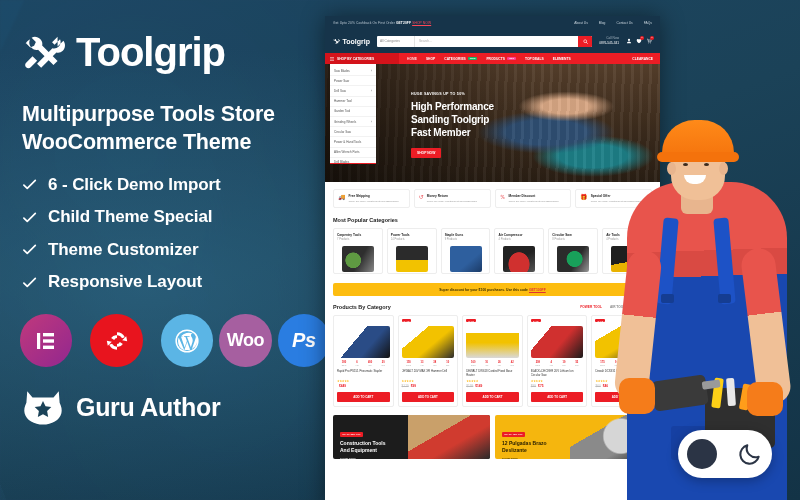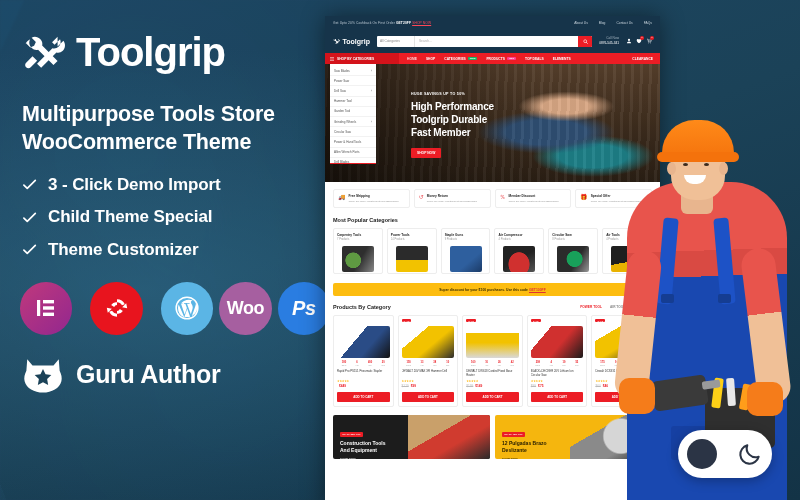--- a/index.html
+++ b/index.html
@@ -236,33 +236,39 @@
     <div class="headline">
       <div>Multipurpose Tools Store</div>
       <div>WooCommerce Theme</div>
     </div>
 
     <ul class="features">
       <li class="feature">
         <svg class="tick" viewBox="0 0 16 16">
             <path d="M2 8.6l3.6 3.6L14.2 3.6" stroke="#fff" stroke-width="1.8" fill="none" stroke-linecap="round" stroke-linejoin="round"></path>
           </svg>
-        <span class="feature-label">3 - Click Demo Import</span>
+        <span class="feature-label">6 - Click Demo Import</span>
       </li>
       <li class="feature">
         <svg class="tick" viewBox="0 0 16 16">
             <path d="M2 8.6l3.6 3.6L14.2 3.6" stroke="#fff" stroke-width="1.8" fill="none" stroke-linecap="round" stroke-linejoin="round"></path>
           </svg>
         <span class="feature-label">Child Theme Special</span>
       </li>
       <li class="feature">
         <svg class="tick" viewBox="0 0 16 16">
             <path d="M2 8.6l3.6 3.6L14.2 3.6" stroke="#fff" stroke-width="1.8" fill="none" stroke-linecap="round" stroke-linejoin="round"></path>
           </svg>
         <span class="feature-label">Theme Customizer</span>
+      </li>
+      <li class="feature">
+        <svg class="tick" viewBox="0 0 16 16">
+            <path d="M2 8.6l3.6 3.6L14.2 3.6" stroke="#fff" stroke-width="1.8" fill="none" stroke-linecap="round" stroke-linejoin="round"></path>
+          </svg>
+        <span class="feature-label">Responsive Layout</span>
       </li>
     </ul>
 
     <div class="badges">
       <div class="badge badge-elementor">
         <svg width="24" height="24" viewBox="0 0 24 24">
           <rect x="3" y="4" width="3.2" height="16" fill="#fff"></rect>
           <rect x="9" y="4" width="11" height="3.4" fill="#fff"></rect>
           <rect x="9" y="10.3" width="11" height="3.4" fill="#fff"></rect>
           <rect x="9" y="16.6" width="11" height="3.4" fill="#fff"></rect>
@@ -425,21 +431,21 @@
             <span>Allen Wrench Parts</span>
           </li>
         <li>
             <span>Drill Blades</span>
           </li>
       </ul>
       <div class="m-hero-text">
         <div class="m-kicker">HUGE SAVINGS UP TO 50%</div>
         <div class="m-hero-h">
           <div>High Performance</div>
-          <div>Toolgrip Durable</div>
+          <div>Sanding Toolgrip</div>
           <div>Fast Member</div>
         </div>
         <div class="m-shopnow">SHOP NOW</div>
       </div>
     </div>
 
     <div class="m-feats">
       <div class="m-feat">
         <div class="fi">🚚</div>
         <div>

